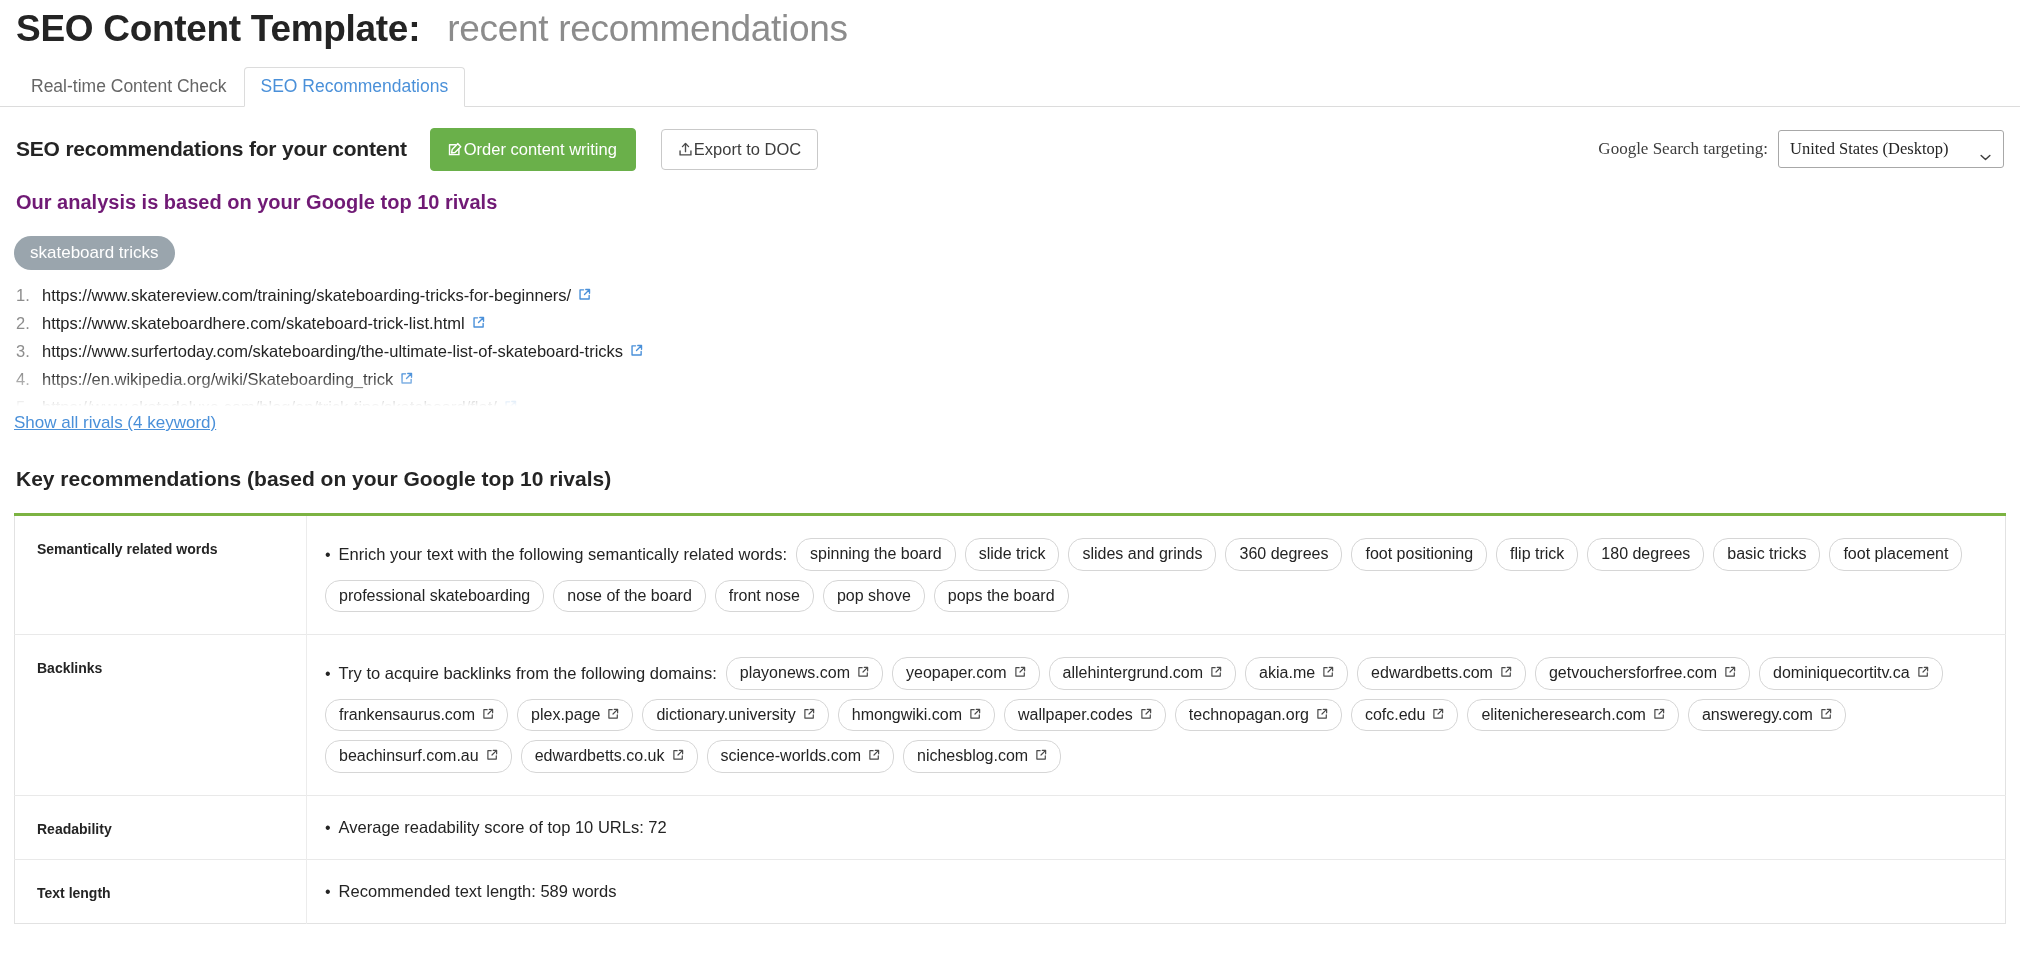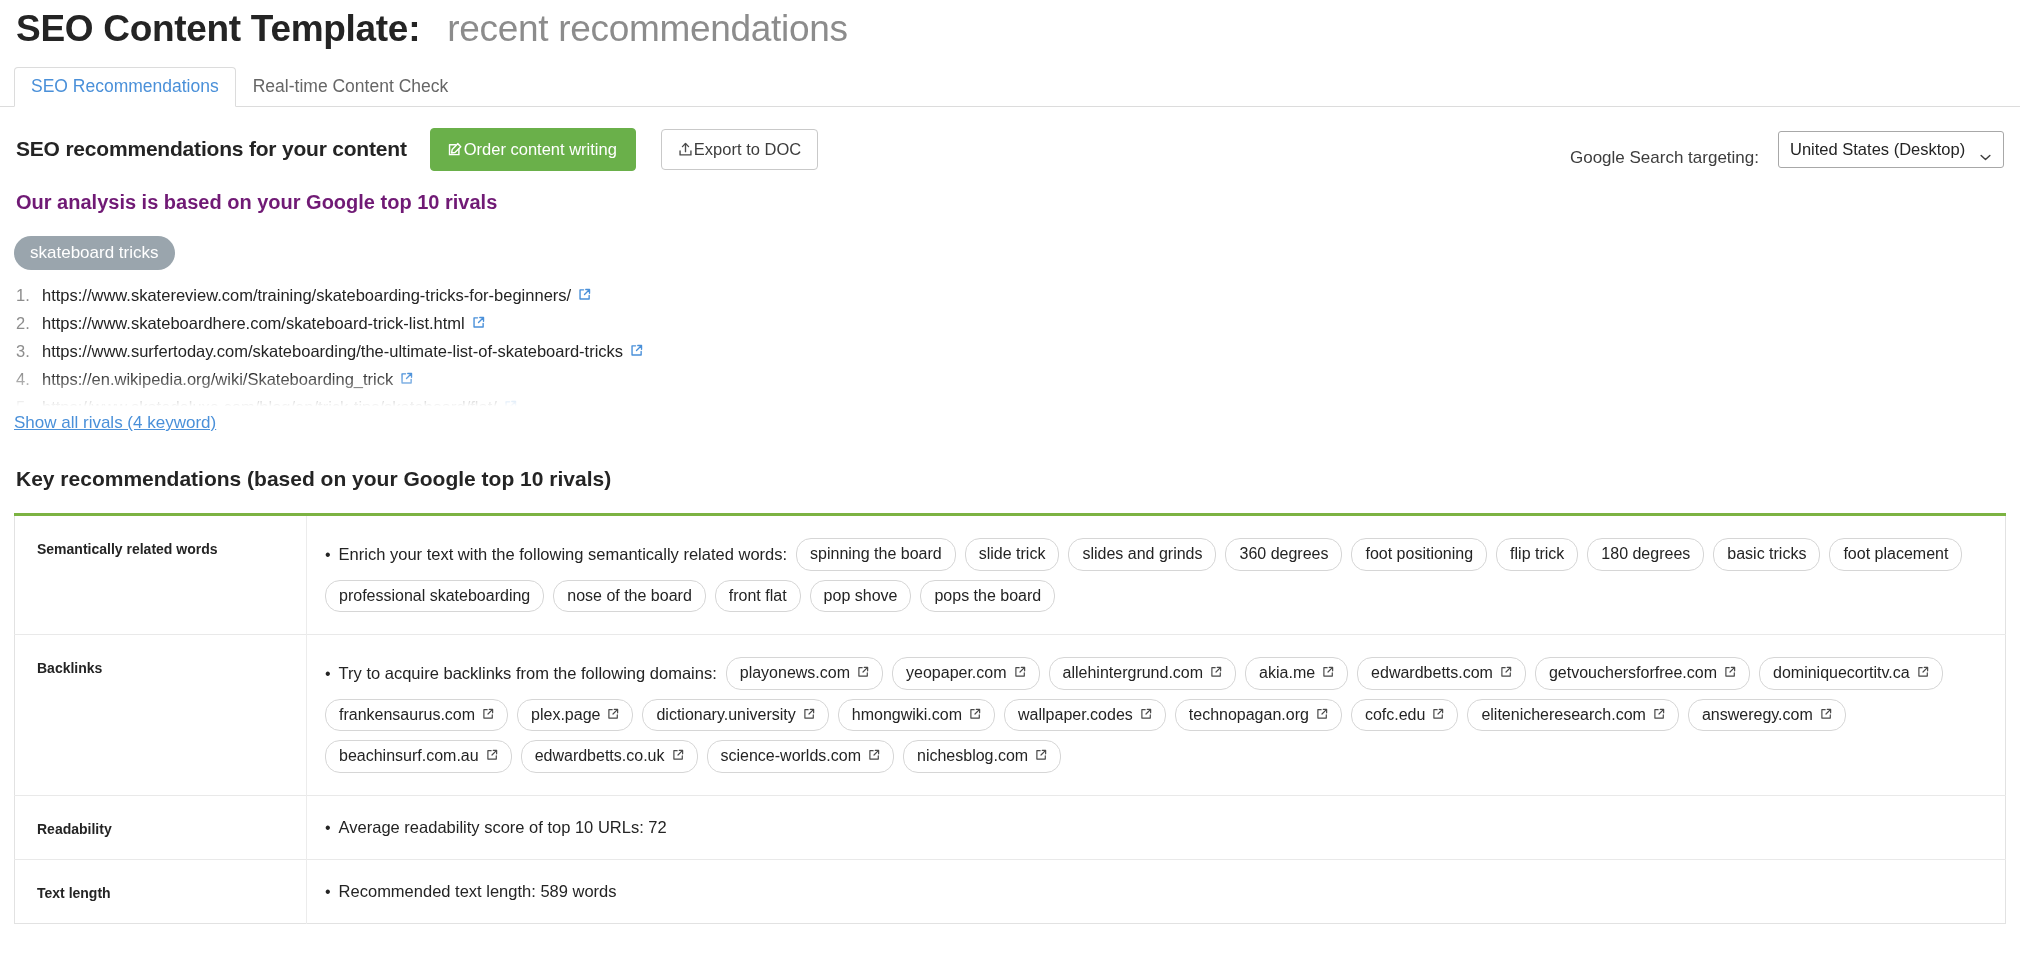--- a/index.html
+++ b/index.html
@@ -79,21 +79,21 @@
   }
   .btn-grey {
     background: #ffffff; color: #3d3d3d;
     padding: 11px 16px 11px 15px;
     margin-left: 25px; border: 1px solid #c9c9c9;
   }
   .btn svg { display: block; }
 
   .targeting {
     margin-left: auto;
-    display: flex; align-items: flex-end; gap: 19px;
+    display: flex; align-items: center; gap: 10px; font-family: Liberation Serif, serif;
   }
   .targeting-label { font-size: 17px; color: #3d3d3d; }
   .select-box {
     border: 1px solid #a8a8a8; border-radius: 3px;
     background: #ffffff;
     font-size: 16.5px; color: #242424;
     padding: 8px 12px 8px 11px;
     width: 226px;
     display: flex; align-items: center; justify-content: space-between;
     cursor: pointer;
@@ -198,22 +198,22 @@
 <div class="page">
 
   
   <div class="title-row">
     <span class="title-main">SEO Content Template:</span>
     <span class="title-sub">recent recommendations</span>
   </div>
 
   
   <div class="tabs">
+    <div class="tab">Real-time Content Check</div>
     <div class="tab active">SEO Recommendations</div>
-    <div class="tab">Real-time Content Check</div>
   </div>
 
   
   <div class="sec-head">
     <span class="sec-title">SEO recommendations for your content</span>
 
     <div class="btn btn-green">
       <span>
         <svg width="17" height="17" viewBox="0 0 20 20" fill="none" stroke="#ffffff" stroke-width="1.7">
           <path d="M3 4.5h7M3 4.5V16h11V9.5" stroke-linecap="round"></path>
@@ -326,21 +326,21 @@
             <span class="pill">slide trick</span>
             <span class="pill">slides and grinds</span>
             <span class="pill">360 degrees</span>
             <span class="pill">foot positioning</span>
             <span class="pill">flip trick</span>
             <span class="pill">180 degrees</span>
             <span class="pill">basic tricks</span>
             <span class="pill">foot placement</span>
             <span class="pill">professional skateboarding</span>
             <span class="pill">nose of the board</span>
-            <span class="pill">front flat</span>
+            <span class="pill">front nose</span>
             <span class="pill">pop shove</span>
             <span class="pill">pops the board</span>
           </div>
         </td>
       </tr>
 
       <tr>
         <td class="rec-label">Backlinks</td>
         <td class="rec-body">
           <div class="bullet-line">

